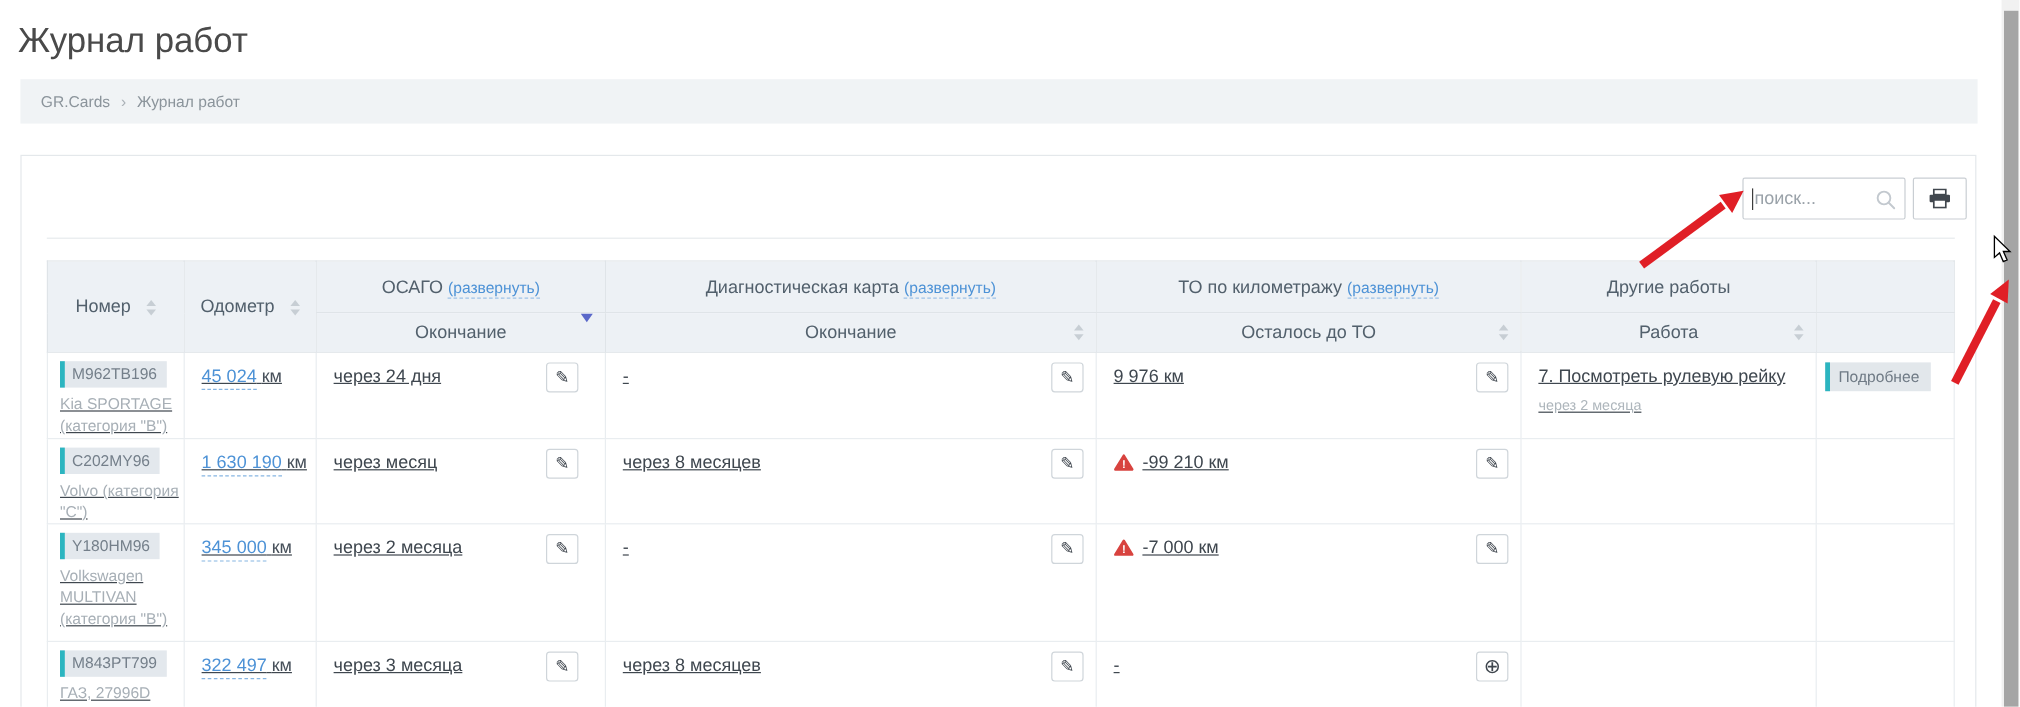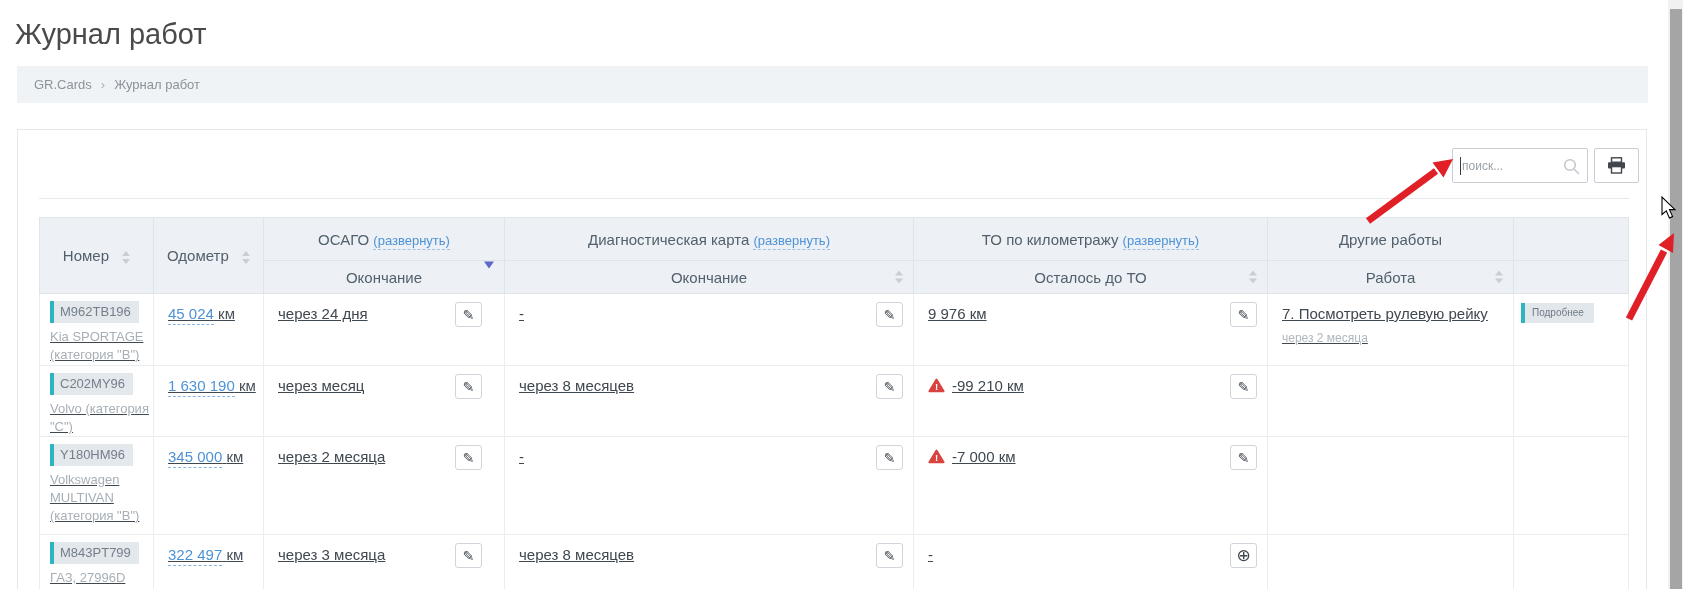--- a/index.html
+++ b/index.html
@@ -22,21 +22,21 @@
   .breadcrumb a{color:#8b949b;text-decoration:none;}
 
   .panel{position:absolute;left:17px;top:129px;width:1630px;height:470px;
     background:#fff;border:1px solid #e4e8eb;}
 
   .searchwrap{position:absolute;left:1434px;top:18px;width:136px;height:35px;
     border:1px solid #c9ced3;border-radius:2px;background:#fff;display:flex;
     align-items:center;}
   .caret{position:absolute;left:7px;top:8px;width:1px;height:18px;background:#3c3c3c;}
   .searchwrap input{border:none;outline:none;width:100px;margin-left:9px;
-    font-size:12px;color:#555;font-family:inherit;}
+    font-size:15px;color:#555;font-family:inherit;}
   .searchwrap input::placeholder{color:#9aa2a9;}
   .search-ico{position:absolute;right:7px;top:9px;}
 
   .printbtn{position:absolute;left:1576px;top:18px;width:45px;height:35px;
     border:1px solid #c9ced3;border-radius:2px;background:#fff;display:flex;
     align-items:center;justify-content:center;cursor:pointer;}
 
   .divider{position:absolute;left:21px;top:68px;width:1590px;height:0;
     border-top:1px solid #e7eaed;}
 
@@ -80,21 +80,21 @@
     align-items:center;justify-content:center;font-size:14px;color:#3f464e;cursor:pointer;}
   .editbtn.osago{right:22px;}
   .addglyph{font-size:17px;line-height:1;color:#3f464e;}
 
   .warnline{display:flex;align-items:center;gap:7px;}
 
   .cell-work{padding:11px 10px 0 14px;}
   .work-note{font-size:12px;color:#aeb6bc;margin-top:9px;}
   .cell-details{padding:8px 0 0 7px;}
   .details-badge{display:inline-block;background:#e2e7eb;border-left:4px solid var(--teal);
-    color:#6f7a85;font-size:10px;padding:4px 10px 5px 7px;cursor:pointer;}
+    color:#6f7a85;font-size:13px;padding:4px 10px 5px 7px;cursor:pointer;}
 
   .scroll-track{position:absolute;right:0;top:0;width:15px;height:589px;background:#f1f1f1;}
   .scroll-thumb{position:absolute;left:1.5px;top:9px;width:12px;height:580px;background:#a5a5a5;}
 
   .overlay{position:absolute;left:0;top:0;width:1683px;height:589px;pointer-events:none;}
   .arrow-shaft{stroke:var(--arrow-red);stroke-width:7;}
   .arrow-head{fill:var(--arrow-red);}
   .wtri{fill:var(--warning-red);stroke:var(--warning-red);stroke-width:2;stroke-linejoin:round;}
 </style>
 </head>

